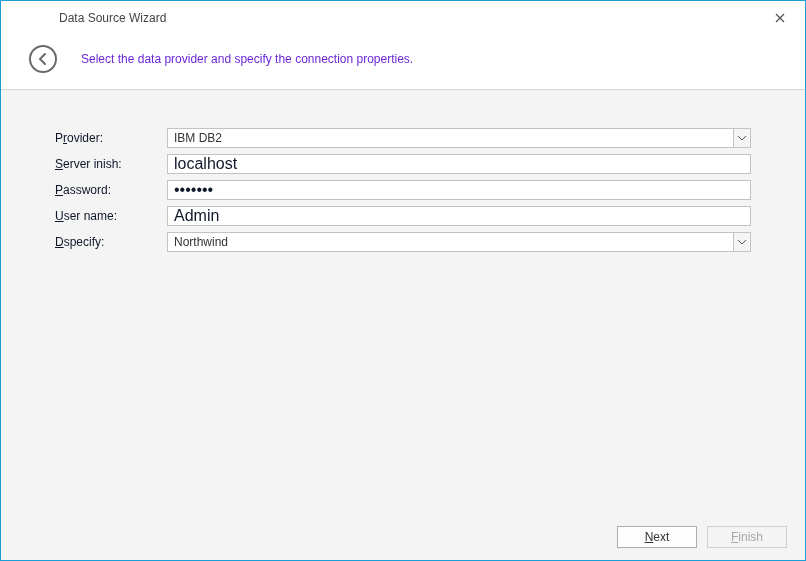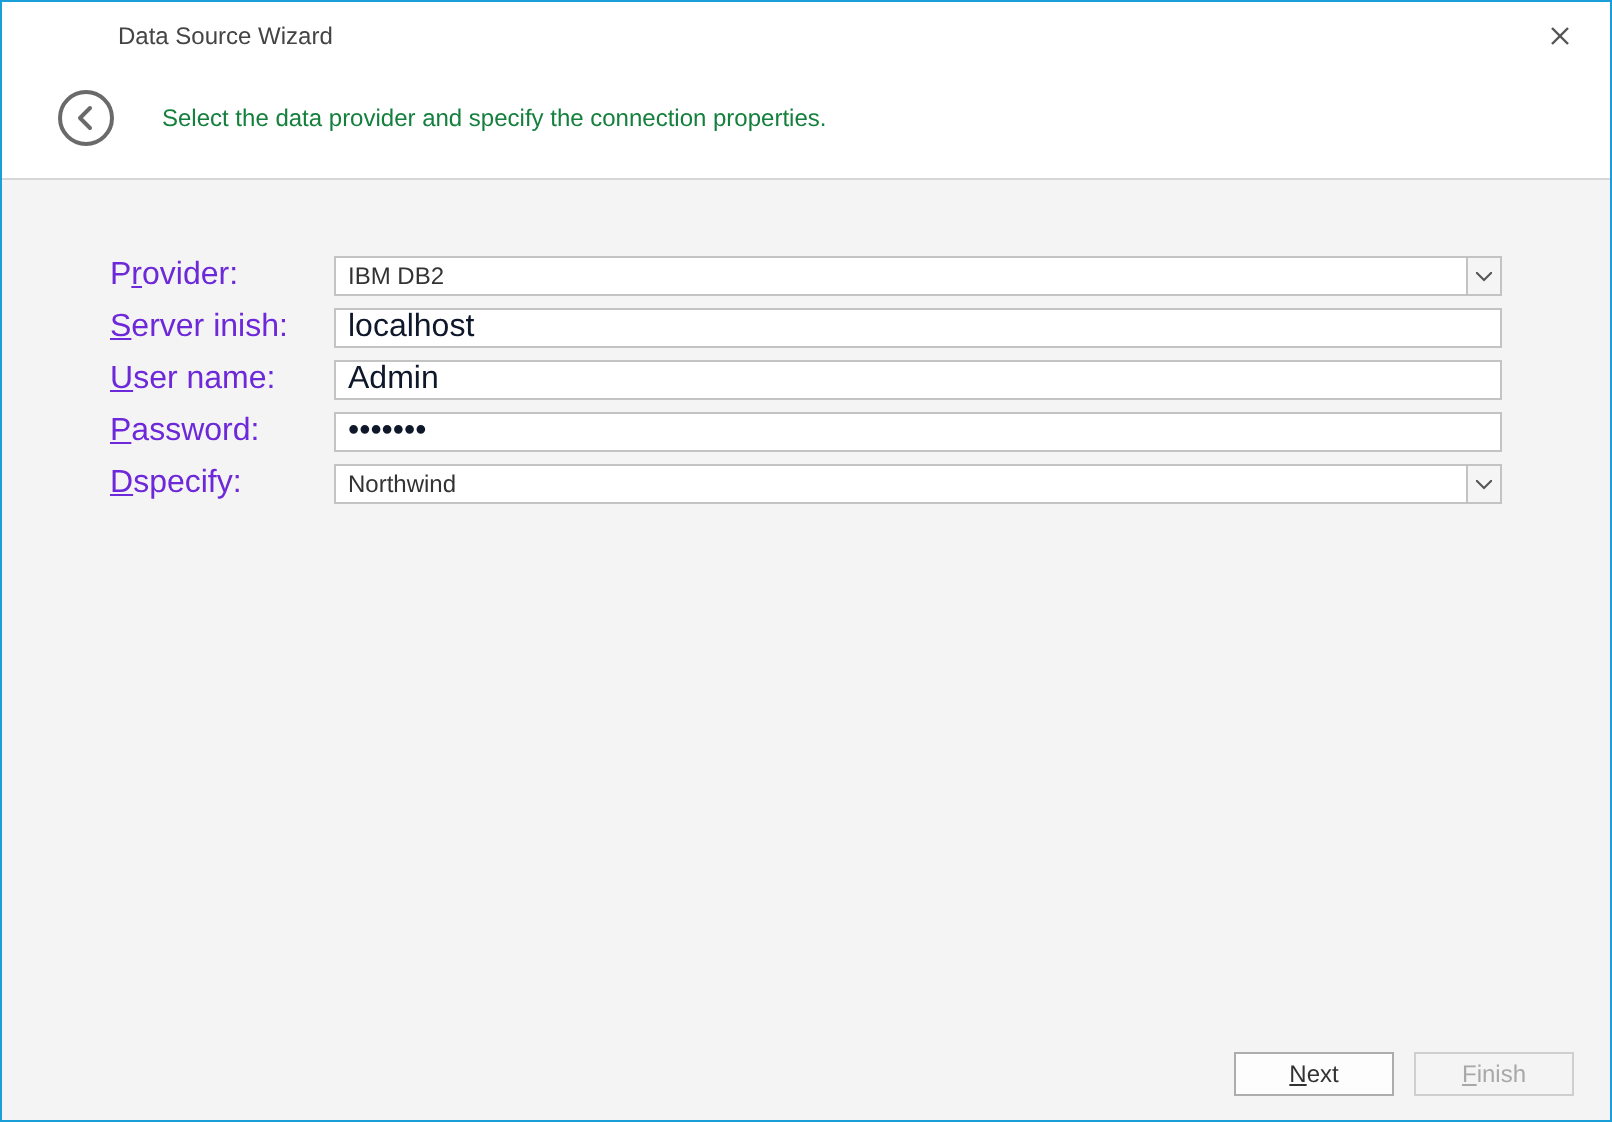--- a/index.html
+++ b/index.html
@@ -57,41 +57,41 @@
     display: flex;
     align-items: center;
     justify-content: center;
     margin-right: 24px;
     cursor: pointer;
     flex-shrink: 0;
   }
   .back-btn svg { display: block; }
   .header-instruction {
     font-size: 12px;
-    color: #15803d;
+    color: #6d28d9;
   }
 
   .body {
     background: #f4f4f4;
     height: calc(100% - 34px - 55px - 47px);
     overflow: auto;
   }
   .form {
     padding: 38px 54px 0 54px;
   }
   .form-row {
     display: flex;
     align-items: center;
     margin-bottom: 6px;
   }
   .form-label {
     width: 112px;
     flex-shrink: 0;
-    color: #6d28d9;
-    font-size: 16px;
+    color: #0f172a;
+    font-size: 12px;
   }
   .form-label .u { text-decoration: underline; }
   .input-wrap {
     flex: 1;
     display: flex;
     align-items: flex-start;
   }
   .text-input {
     flex: 1;
     height: 20px;
@@ -204,30 +204,30 @@
       </div>
 
       <div class="form-row">
         <div class="form-label"><span></span><span class="u">S</span><span>erver inish:</span></div>
         <div class="input-wrap">
           <input class="text-input" type="text" value="localhost" style="">
         </div>
       </div>
 
       <div class="form-row">
+        <div class="form-label"><span></span><span class="u">P</span><span>assword:</span></div>
+        <div class="input-wrap">
+          <input class="text-input" type="text" value="•••••••" style="">
+        </div>
+      </div>
+
+      <div class="form-row">
         <div class="form-label"><span></span><span class="u">U</span><span>ser name:</span></div>
         <div class="input-wrap">
           <input class="text-input" type="text" value="Admin" style="">
-        </div>
-      </div>
-
-      <div class="form-row">
-        <div class="form-label"><span></span><span class="u">P</span><span>assword:</span></div>
-        <div class="input-wrap">
-          <input class="text-input" type="text" value="•••••••" style="">
         </div>
       </div>
 
       <div class="form-row">
         <div class="form-label"><span></span><span class="u">D</span><span>specify:</span></div>
         <div class="input-wrap">
           <div class="combo">
             <input class="combo-input" type="text" value="Northwind" style="">
             <div class="combo-btn">
               <svg width="8" height="5" viewBox="0 0 8 5">

